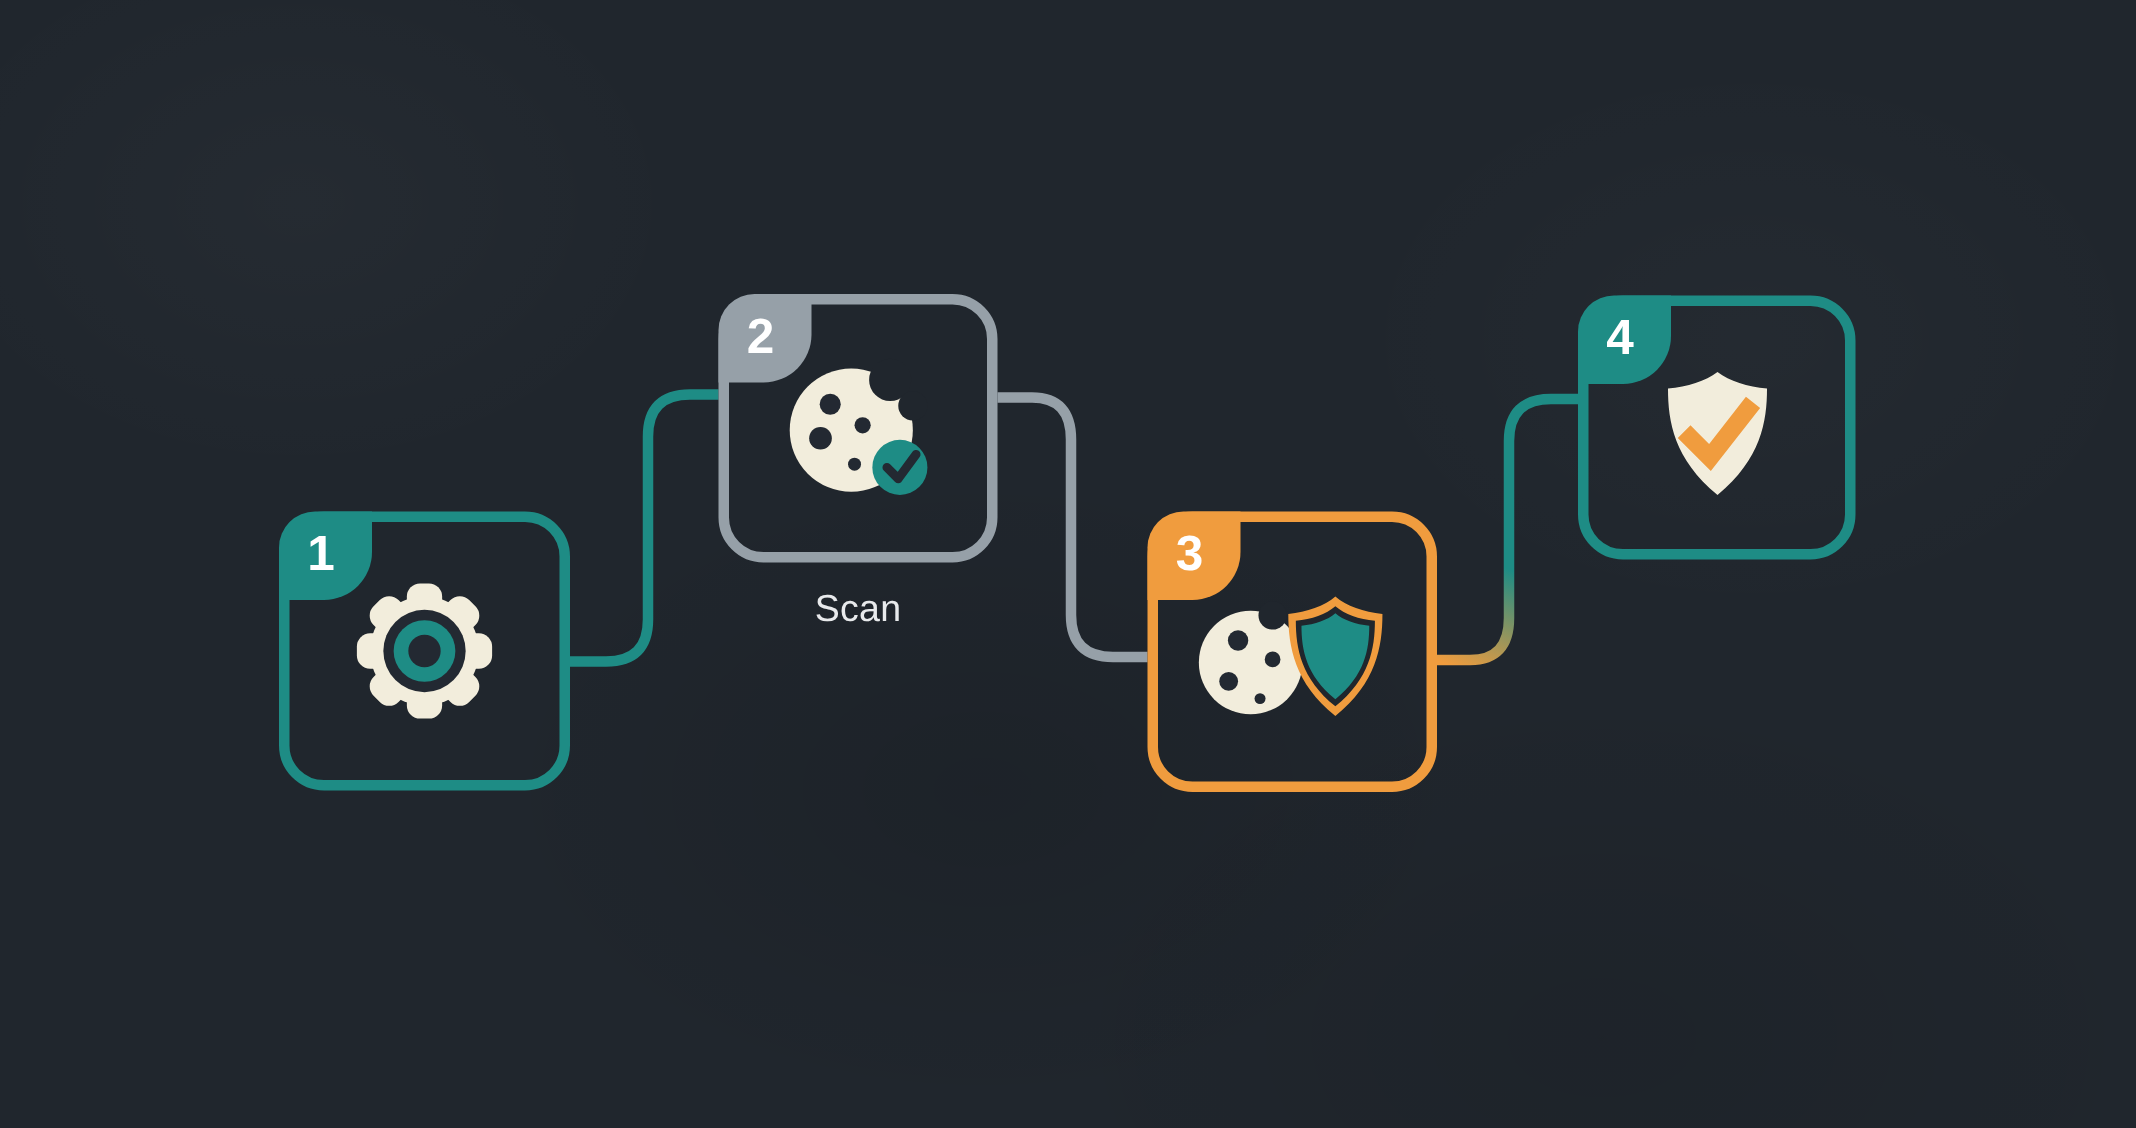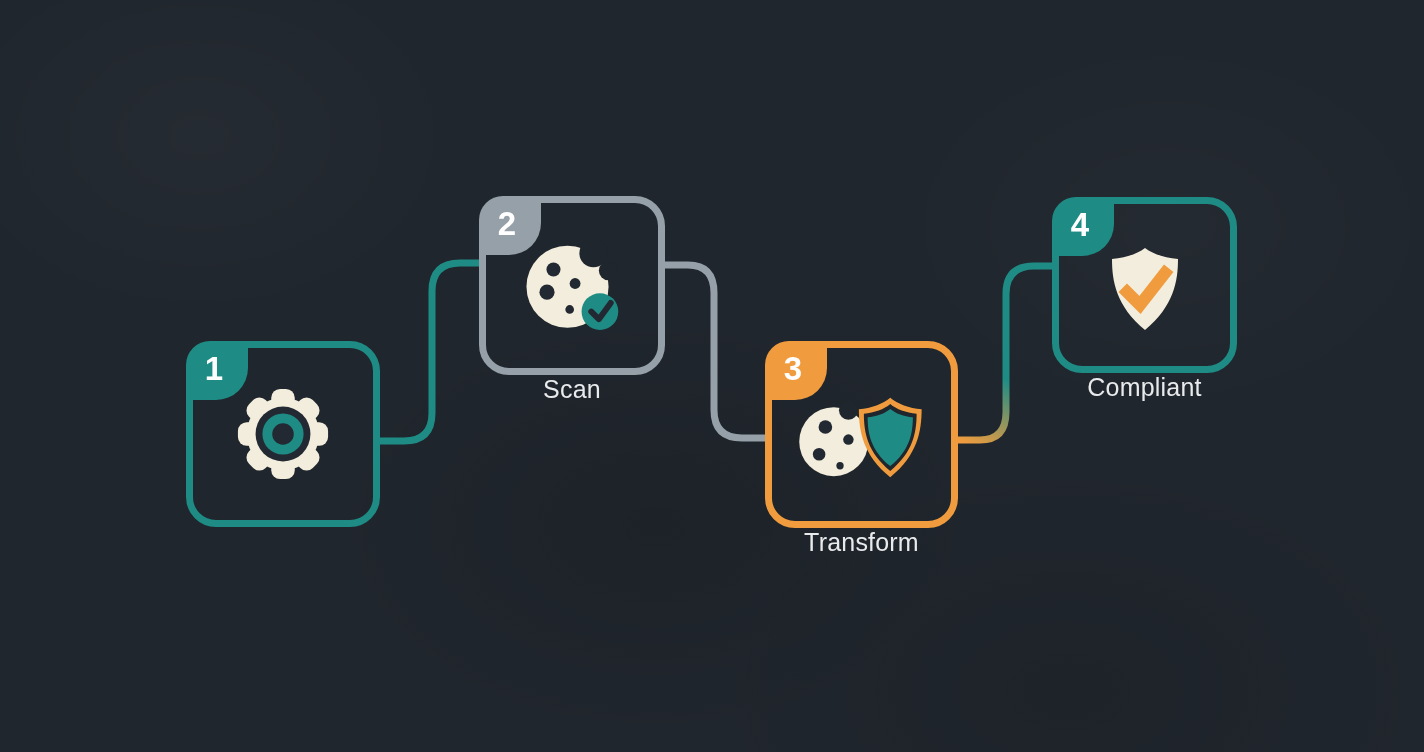--- a/index.html
+++ b/index.html
@@ -34,20 +34,21 @@
     background:var(--acc);
     border-radius:24px 0 32px 0;
     display:flex;align-items:center;justify-content:center;
   }
   .badge span{
     color:var(--c-number,#FFFFFF);
     font-weight:bold;font-size:33px;line-height:1;
     transform:translate(-3px,-2px);
   }
   .label{
+    margin-top:17px;
     color:var(--c-label,#E8EAEC);
     font-size:25px;letter-spacing:.2px;
   }
   .icon{display:block;}
 </style>
 </head>
 <body>
 
 <div class="canvas">
 
@@ -117,29 +118,27 @@
           <circle cx="30" cy="40" r="6.5"></circle>
           <circle cx="24" cy="66" r="6"></circle>
           <circle cx="44" cy="77" r="3.5"></circle>
           <circle cx="52" cy="52" r="5"></circle>
         </g>
         <path d="M92 12 C99 18, 110 22, 122 23 C122 44, 118 67, 92 88 C66 67, 62 44, 62 23 C74 22, 85 18, 92 12 Z" style="fill:var(--c-orange,#F09C3E)"></path>
         <path d="M92 12 C99 18, 110 22, 122 23 C122 44, 118 67, 92 88 C66 67, 62 44, 62 23 C74 22, 85 18, 92 12 Z" transform="translate(92 50) scale(0.84) translate(-92 -50)" style="fill:var(--c-bg,#20262D)"></path>
         <path d="M92 12 C99 18, 110 22, 122 23 C122 44, 118 67, 92 88 C66 67, 62 44, 62 23 C74 22, 85 18, 92 12 Z" transform="translate(92 50) scale(0.72) translate(-92 -50)" style="fill:var(--c-teal,#1E8C85)"></path>
       </svg>
     </div>
-    <div class="label">Transform</div>
   </div>
 
   <div class="step teal" style="left:1052px;top:197px;width:185px;">
     <div class="box" style="width:185px;height:176px;">
       <svg class="icon" width="100" height="100" viewBox="0 0 100 100" style="margin-top:8px;">
         <path d="M50 9 C58 15, 70 19, 83 20 C83 42, 79 67, 50 91 C21 67, 17 42, 17 20 C30 19, 42 15, 50 9 Z" style="fill:var(--c-cream,#F2EDDC)"></path>
         <path d="M32 53 L45 66 L70 34" fill="none" style="stroke:var(--c-orange,#F09C3E)" stroke-width="12" stroke-linecap="square" stroke-linejoin="miter"></path>
       </svg>
       <div class="badge">
         <span>4</span>
       </div>
     </div>
-    <div class="label">Compliant</div>
   </div>
 
 </div>
 
 </body></html>

